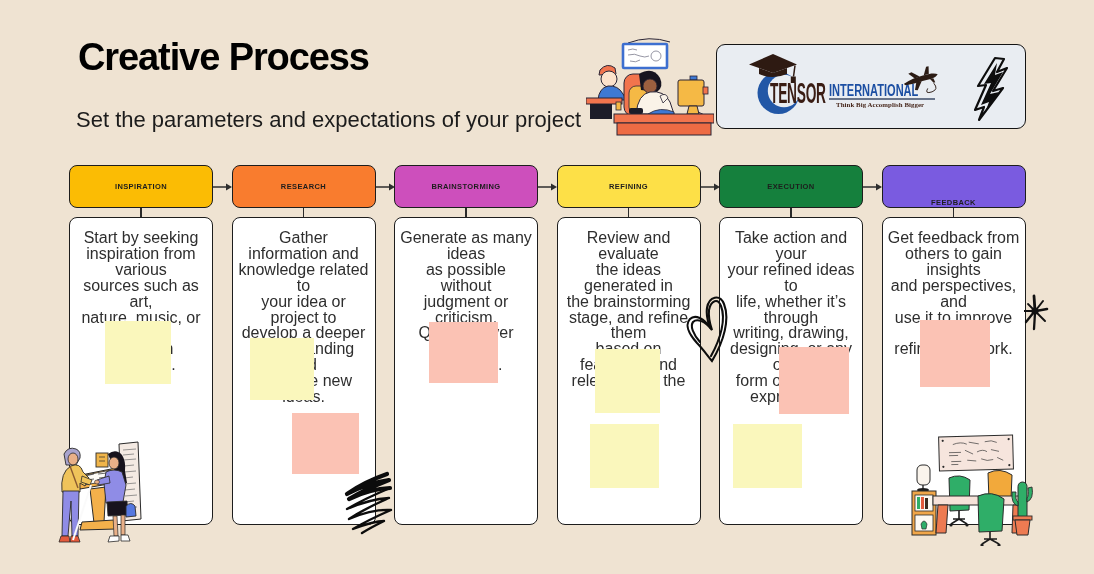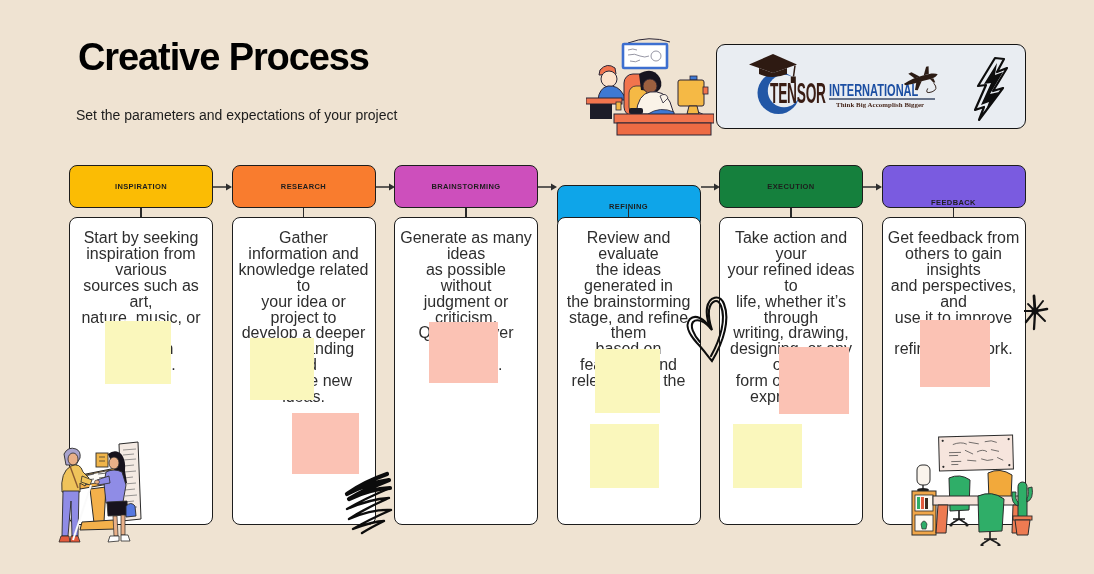--- a/index.html
+++ b/index.html
@@ -2,21 +2,21 @@
 <html><head>
 <meta charset="utf-8">
 <style>
   * { margin:0; padding:0; box-sizing:border-box; }
   html,body { width:1094px; height:574px; }
   body { font-family:"Liberation Sans", sans-serif; }
   .canvas { position:relative; width:1094px; height:574px; overflow:hidden; }
 
   .page-title { position:absolute; left:78px; top:36px; font-size:38px; font-weight:bold;
     letter-spacing:-1.1px; color:#000000; }
-  .page-subtitle { position:absolute; left:76px; top:107px; font-size:14px; color:#1c1c1c; }
+  .page-subtitle { position:absolute; left:76px; top:107px; font-size:22px; color:#1c1c1c; }
 
   
   .logo-panel { position:absolute; left:716px; top:44px; width:310px; height:85px;
     border:1.6px solid #141414; border-radius:9px; }
   .brand-name { position:absolute; left:53px; top:33px; font-size:29.5px; font-weight:bold;
     color:#3A1D14; letter-spacing:-0.5px; transform:scaleX(0.465); transform-origin:left top;
     line-height:1; white-space:nowrap; }
   .brand-sub { position:absolute; left:112px; top:37.5px; font-size:16px; font-weight:bold;
     color:#1C4FA3; letter-spacing:0px; transform:scaleX(0.69); transform-origin:left top;
     line-height:1; white-space:nowrap; }
@@ -165,21 +165,21 @@
 this stage.</p>
       <div class="sticky-note" style="left: 34px; top: 104px; width: 69px; height: 61px; background: rgb(251, 194, 180);"></div>
         </div>
       <svg class="flow-arrow" width="21" height="14" viewBox="0 0 21 14">
         <path d="M 1,7 L 15,7" stroke="#2e2e2e" stroke-width="1.5" fill="none"></path>
         <path d="M 14,3.5 L 20,7 L 14,10.5 Z" fill="#2e2e2e"></path>
       </svg>
     </div>
 
     <div class="stage-col" style="left: 556.5px;">
-      <div class="stage-header" style="background: #0ea5e9; margin-top: 20px;">
+      <div class="stage-header" style="background: #fde047;">
         <span class="stage-label">REFINING</span>
       </div>
       <div class="v-connector"></div>
       <div class="stage-card">
         <p class="stage-desc">Review and evaluate
 the ideas generated in
 the brainstorming
 stage, and refine them
 based on feasibility and
 relevance to the

